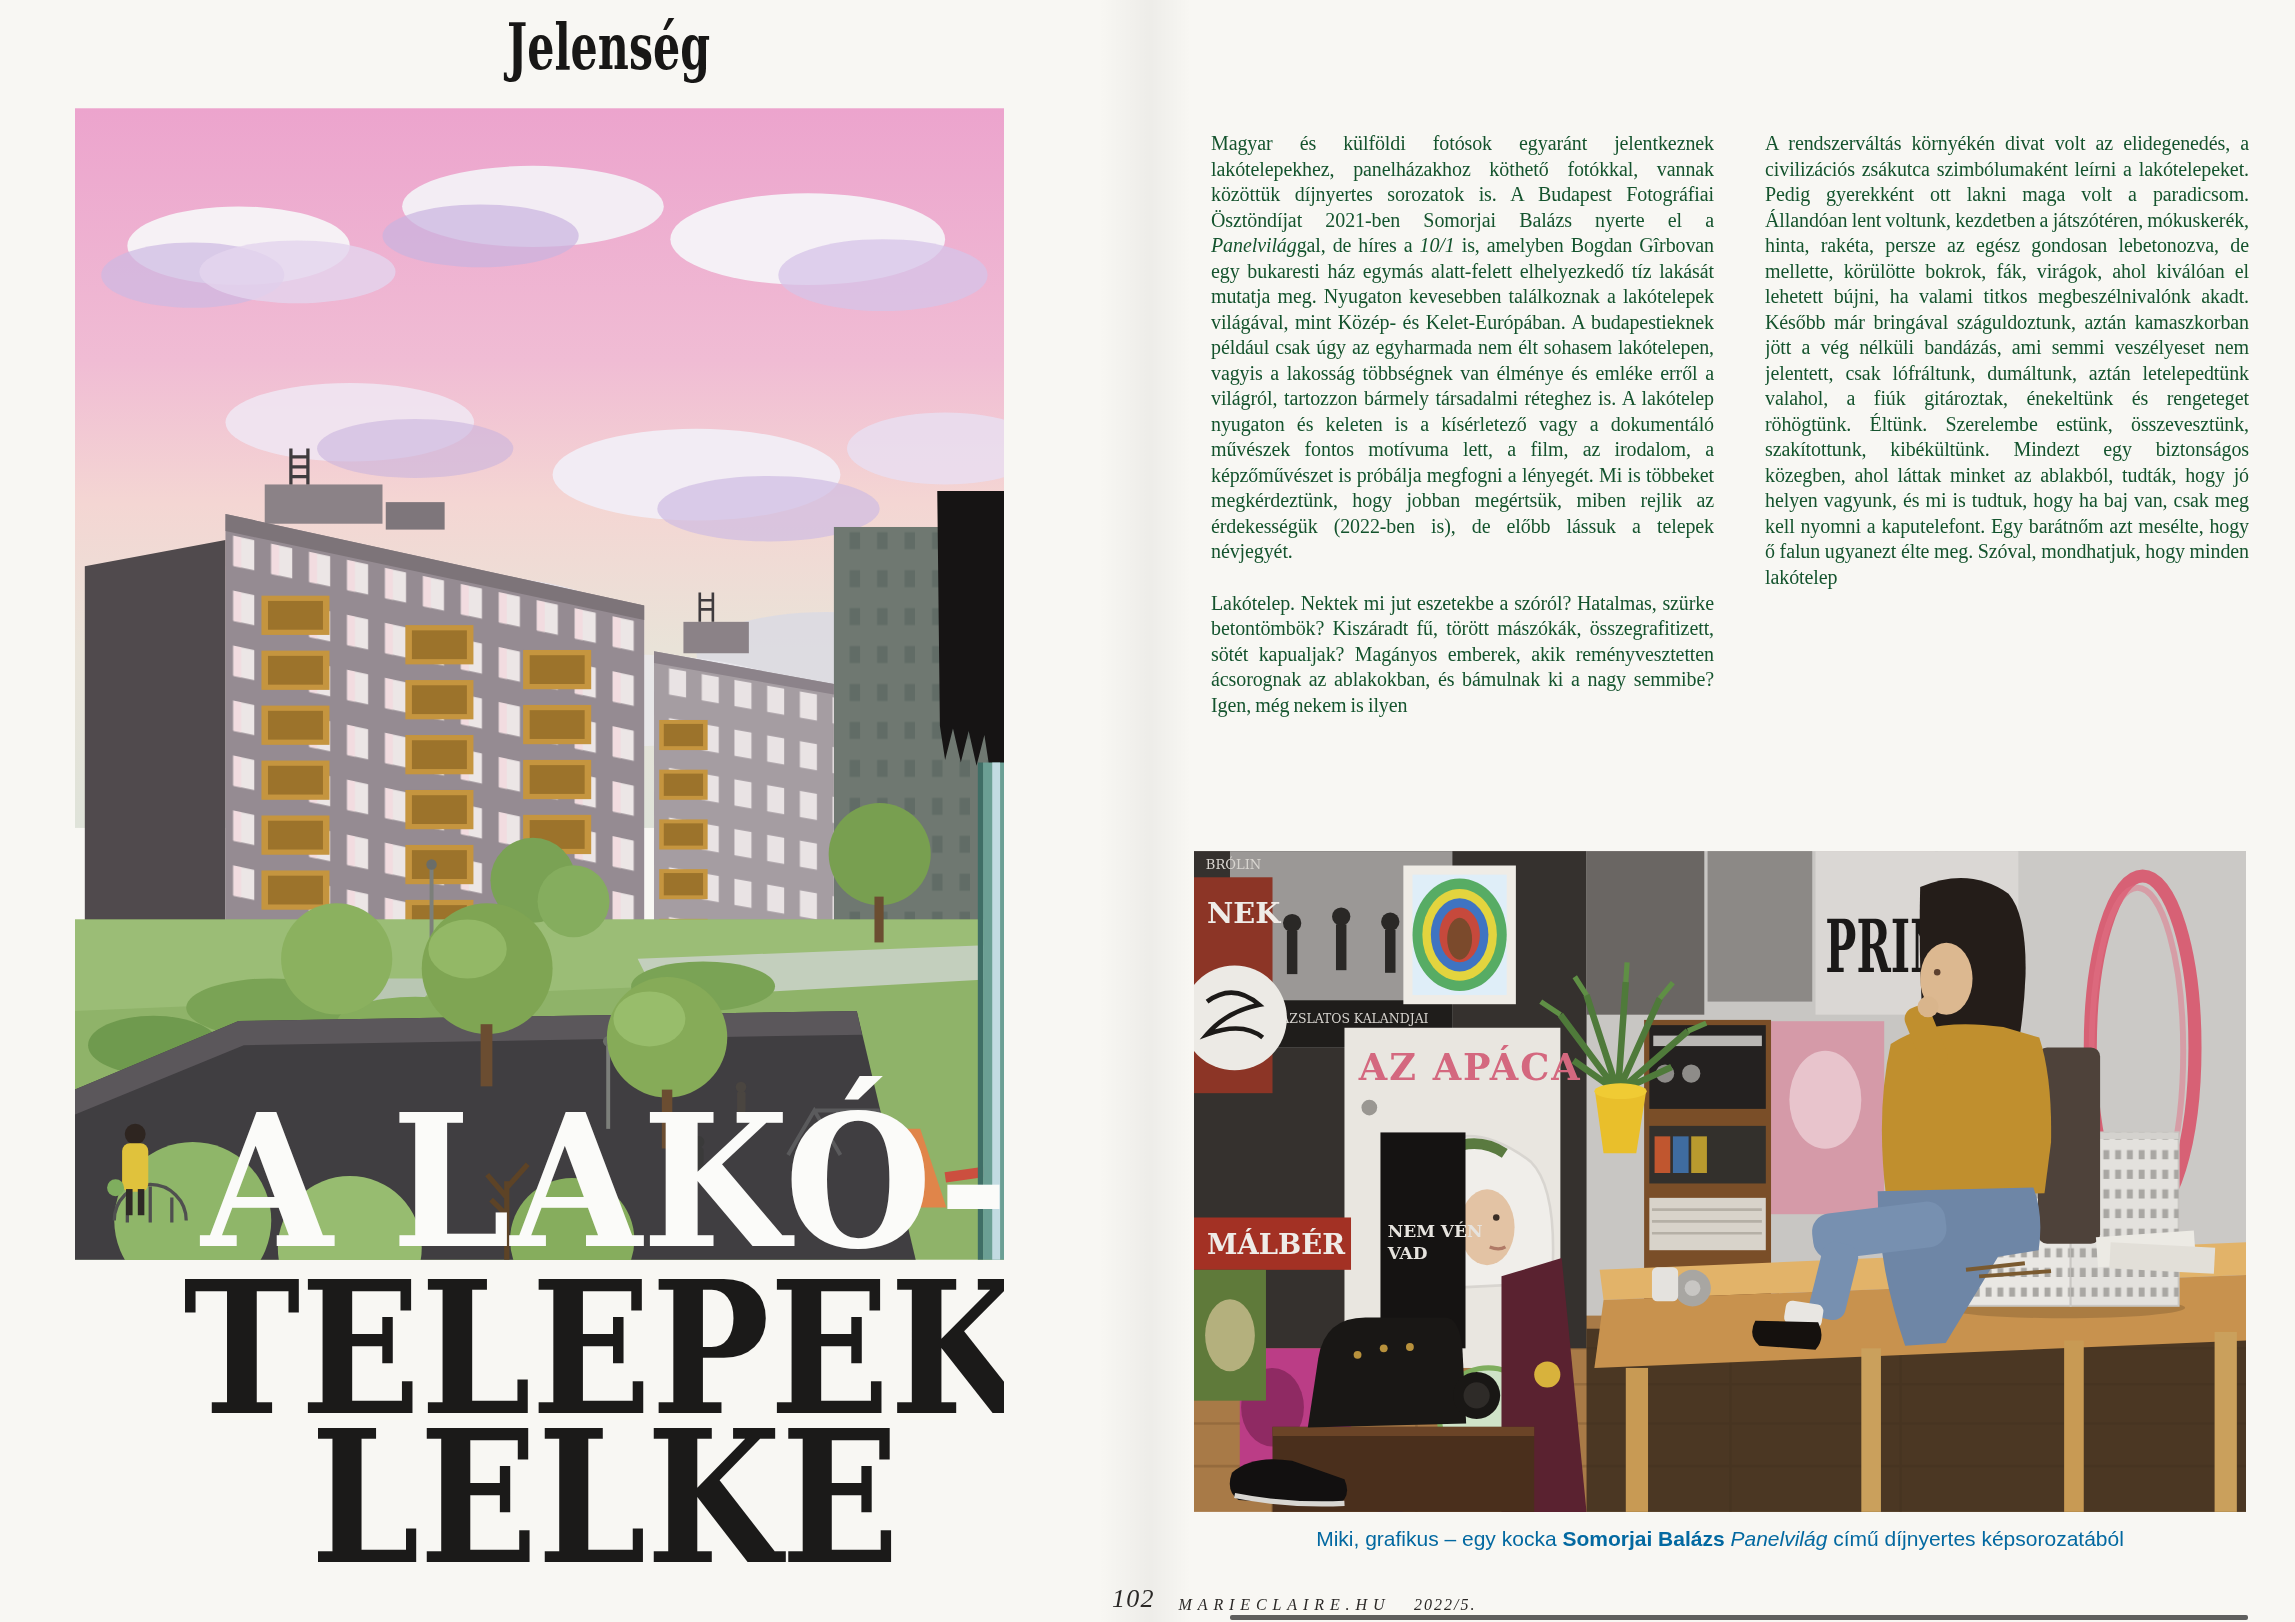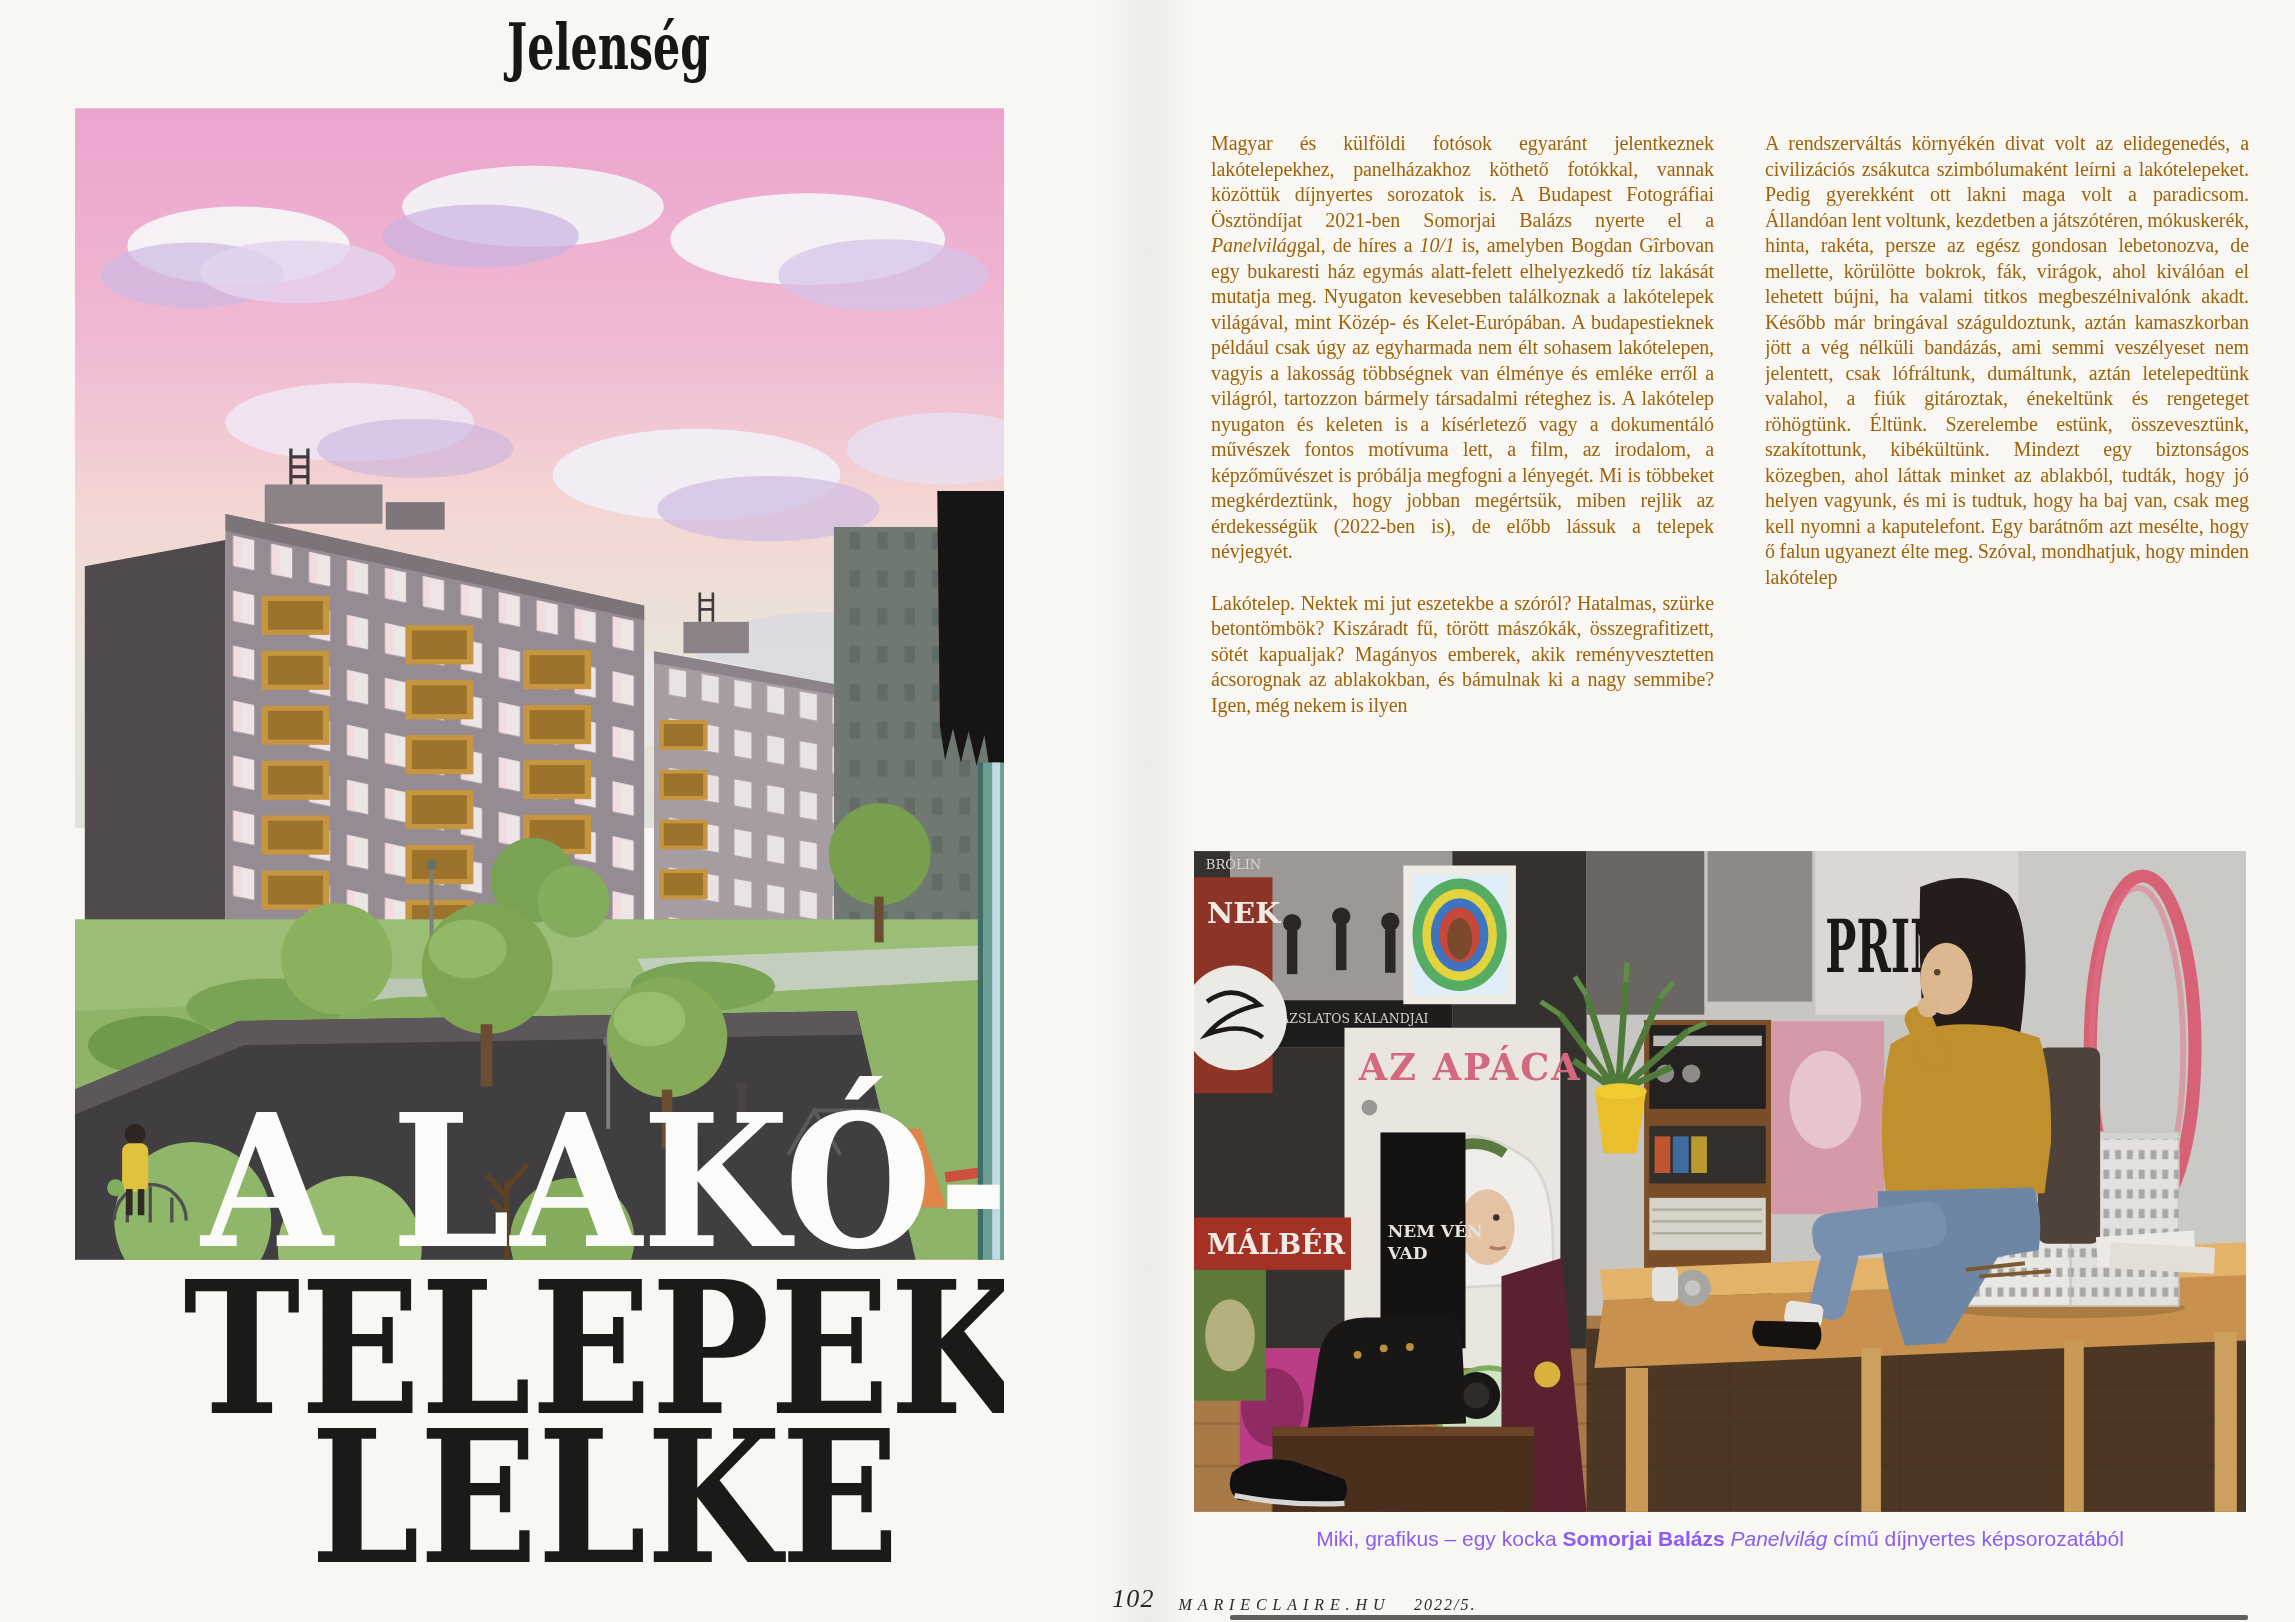--- a/index.html
+++ b/index.html
@@ -11,33 +11,33 @@
   .abs{position:absolute;}
   
   .gutter{left:1099px;top:0;width:92px;height:1623px;
     background:linear-gradient(90deg,rgba(0,0,0,0) 0%,rgba(0,0,0,0.045) 55%,rgba(0,0,0,0) 100%);}
   
   .header-svg{left:412px;top:0;width:393px;height:92px;}
   .illustration{left:75px;top:108px;width:929px;height:1152px;}
   .title-svg{left:75px;top:1073px;width:929px;height:523px;}
   
   .col{
-    top:131px;color:#a16207;
+    top:131px;color:#14532d;
     font-size:20px;line-height:25.5px;letter-spacing:-0.1px;word-spacing:-0.7px;
     text-align:justify;
   }
   .col1{left:1211px;width:503px;height:703px;overflow:hidden;}
   .col2{left:1765px;width:484px;height:703px;overflow:hidden;}
   .col p{margin:0 0 26px 0;}
   .seg-i{font-style:italic;}
   .seg-b{font-weight:bold;}
   .photo-svg{left:1194px;top:851px;width:1052px;height:661px;}
   .caption{
     left:1194px;top:1527px;width:1052px;text-align:center;
-    font-family:"Liberation Sans", sans-serif;font-size:21px;color:#8b5cf6;
+    font-family:"Liberation Sans", sans-serif;font-size:21px;color:#0369a1;
   }
   .caption .seg-b{font-weight:700;}
   .caption .seg-i{font-style:italic;}
   .footer{
     left:1112px;top:1584px;display:flex;align-items:flex-end;gap:23.6px;
     font-style:italic;color:#2a2826;
   }
   .footer .num{font-size:26px;letter-spacing:1.3px;}
   .footer .site{font-size:16px;letter-spacing:5.9px;}
   .footer .issue{font-size:16px;letter-spacing:2px;}

